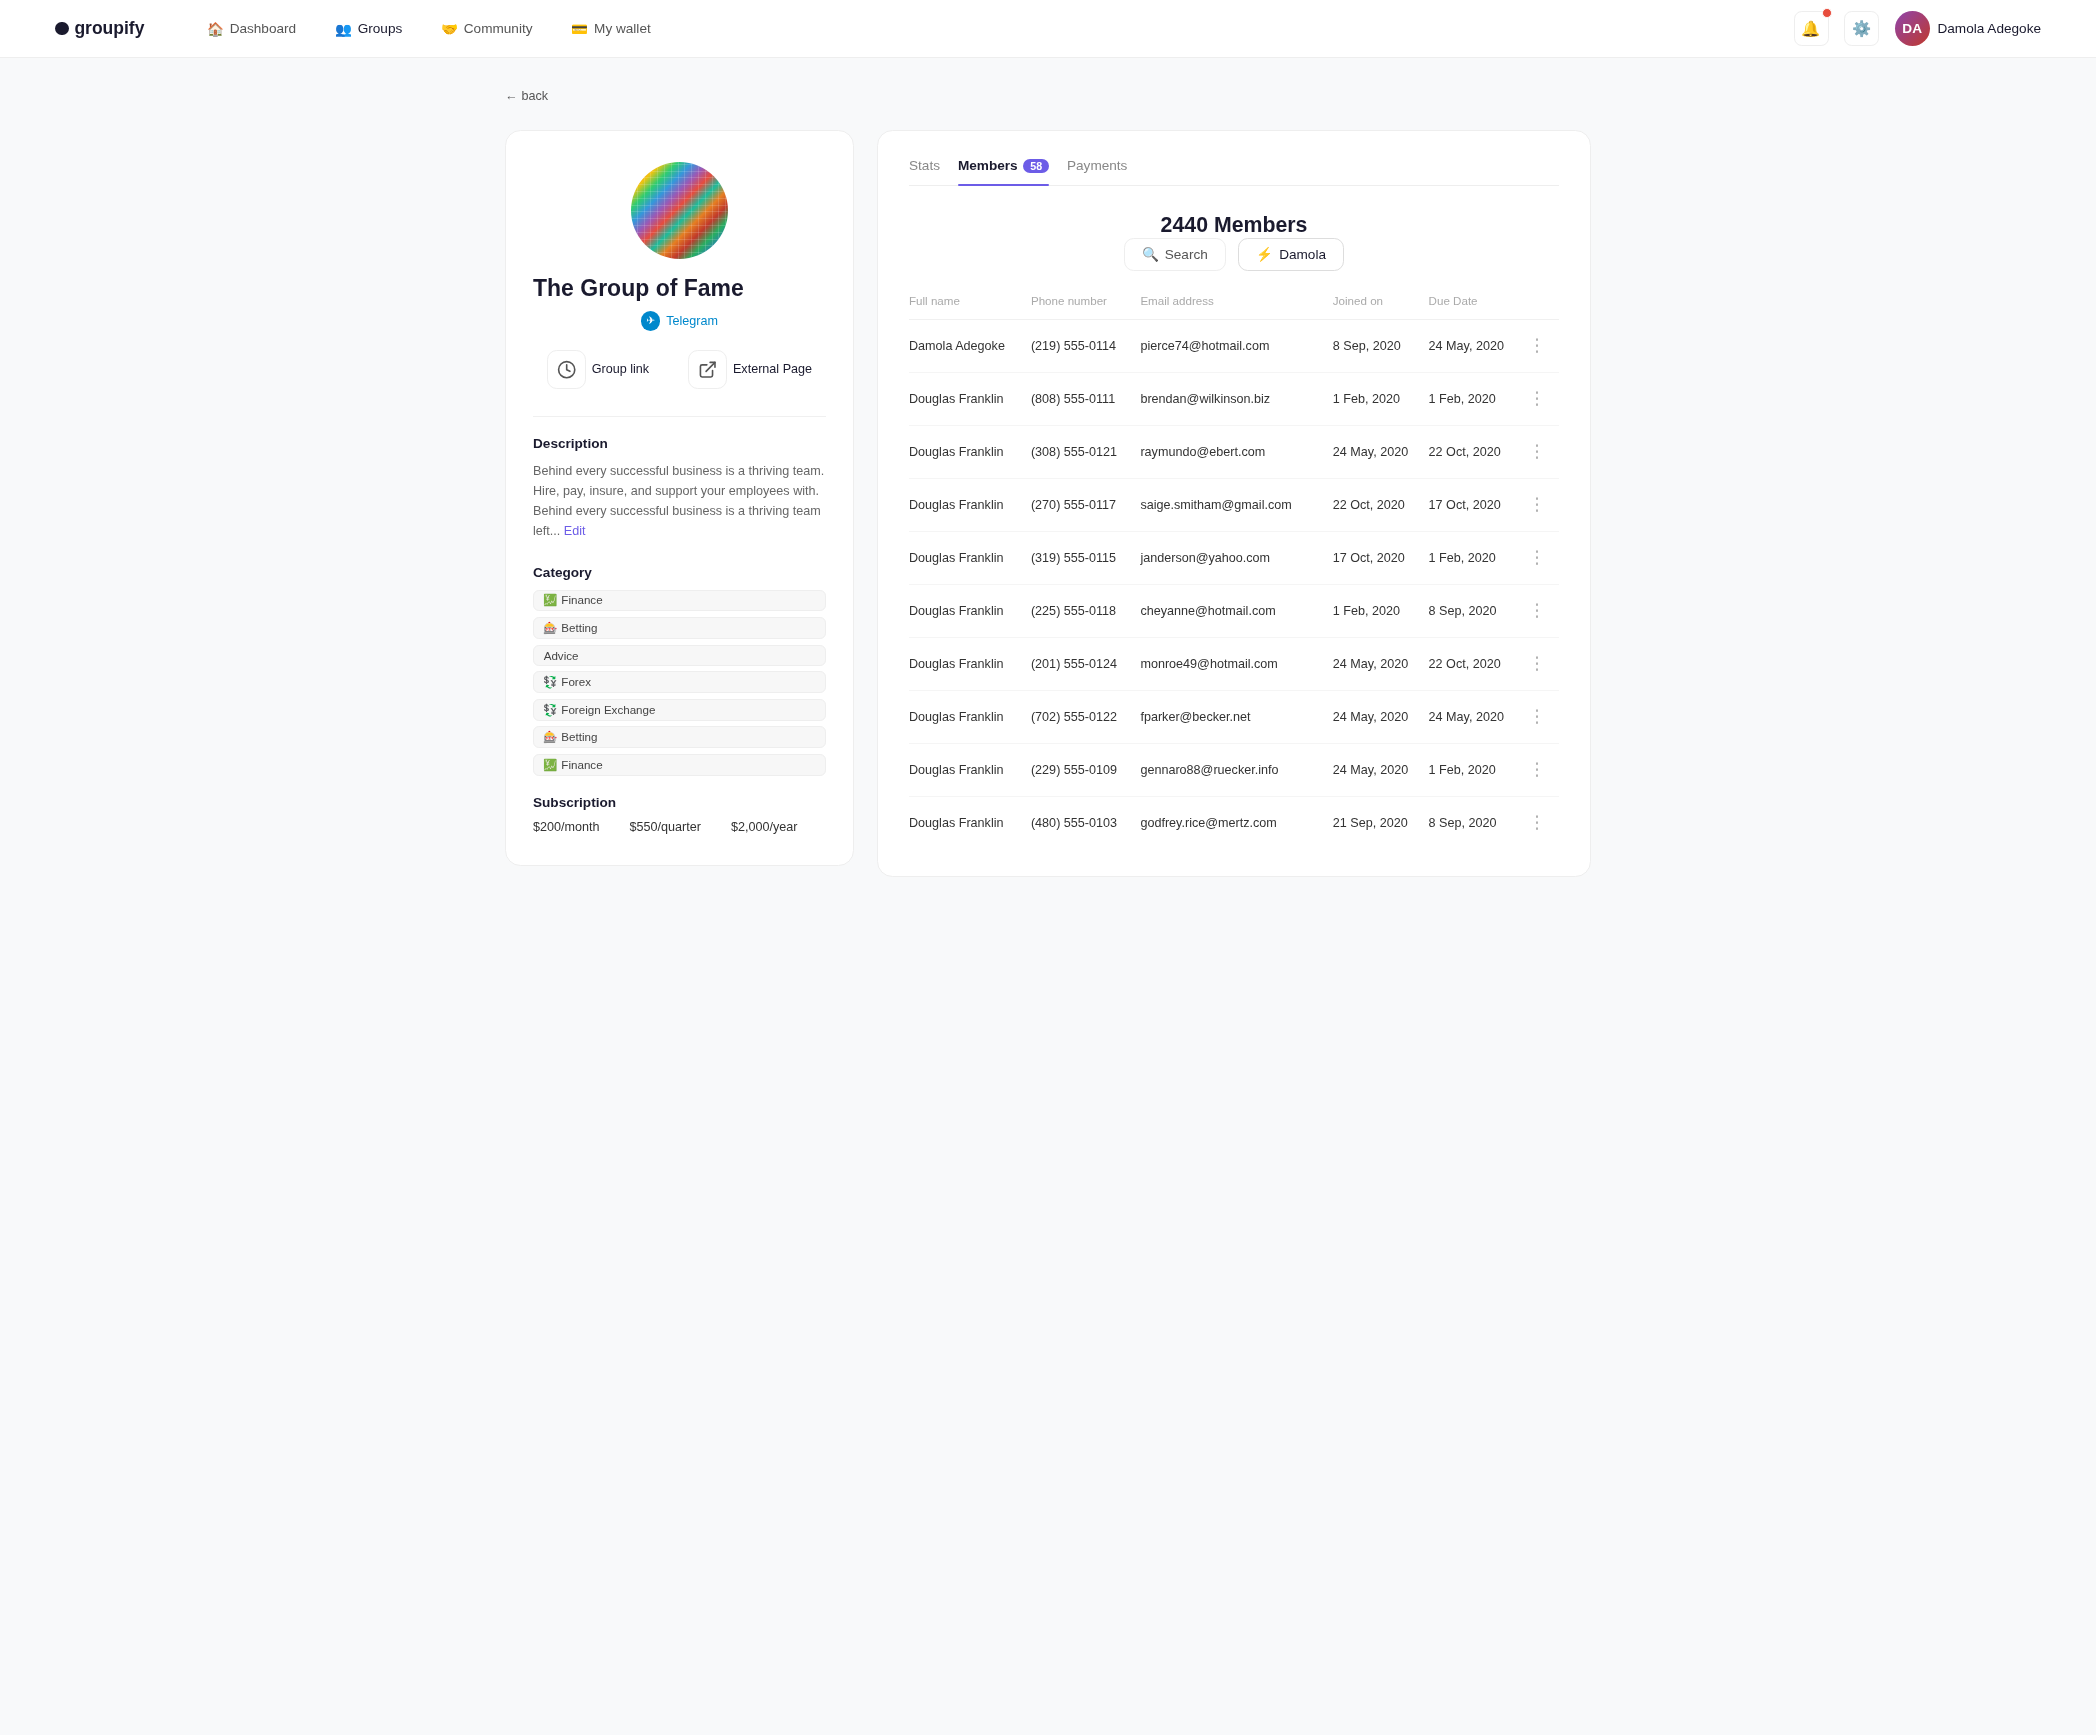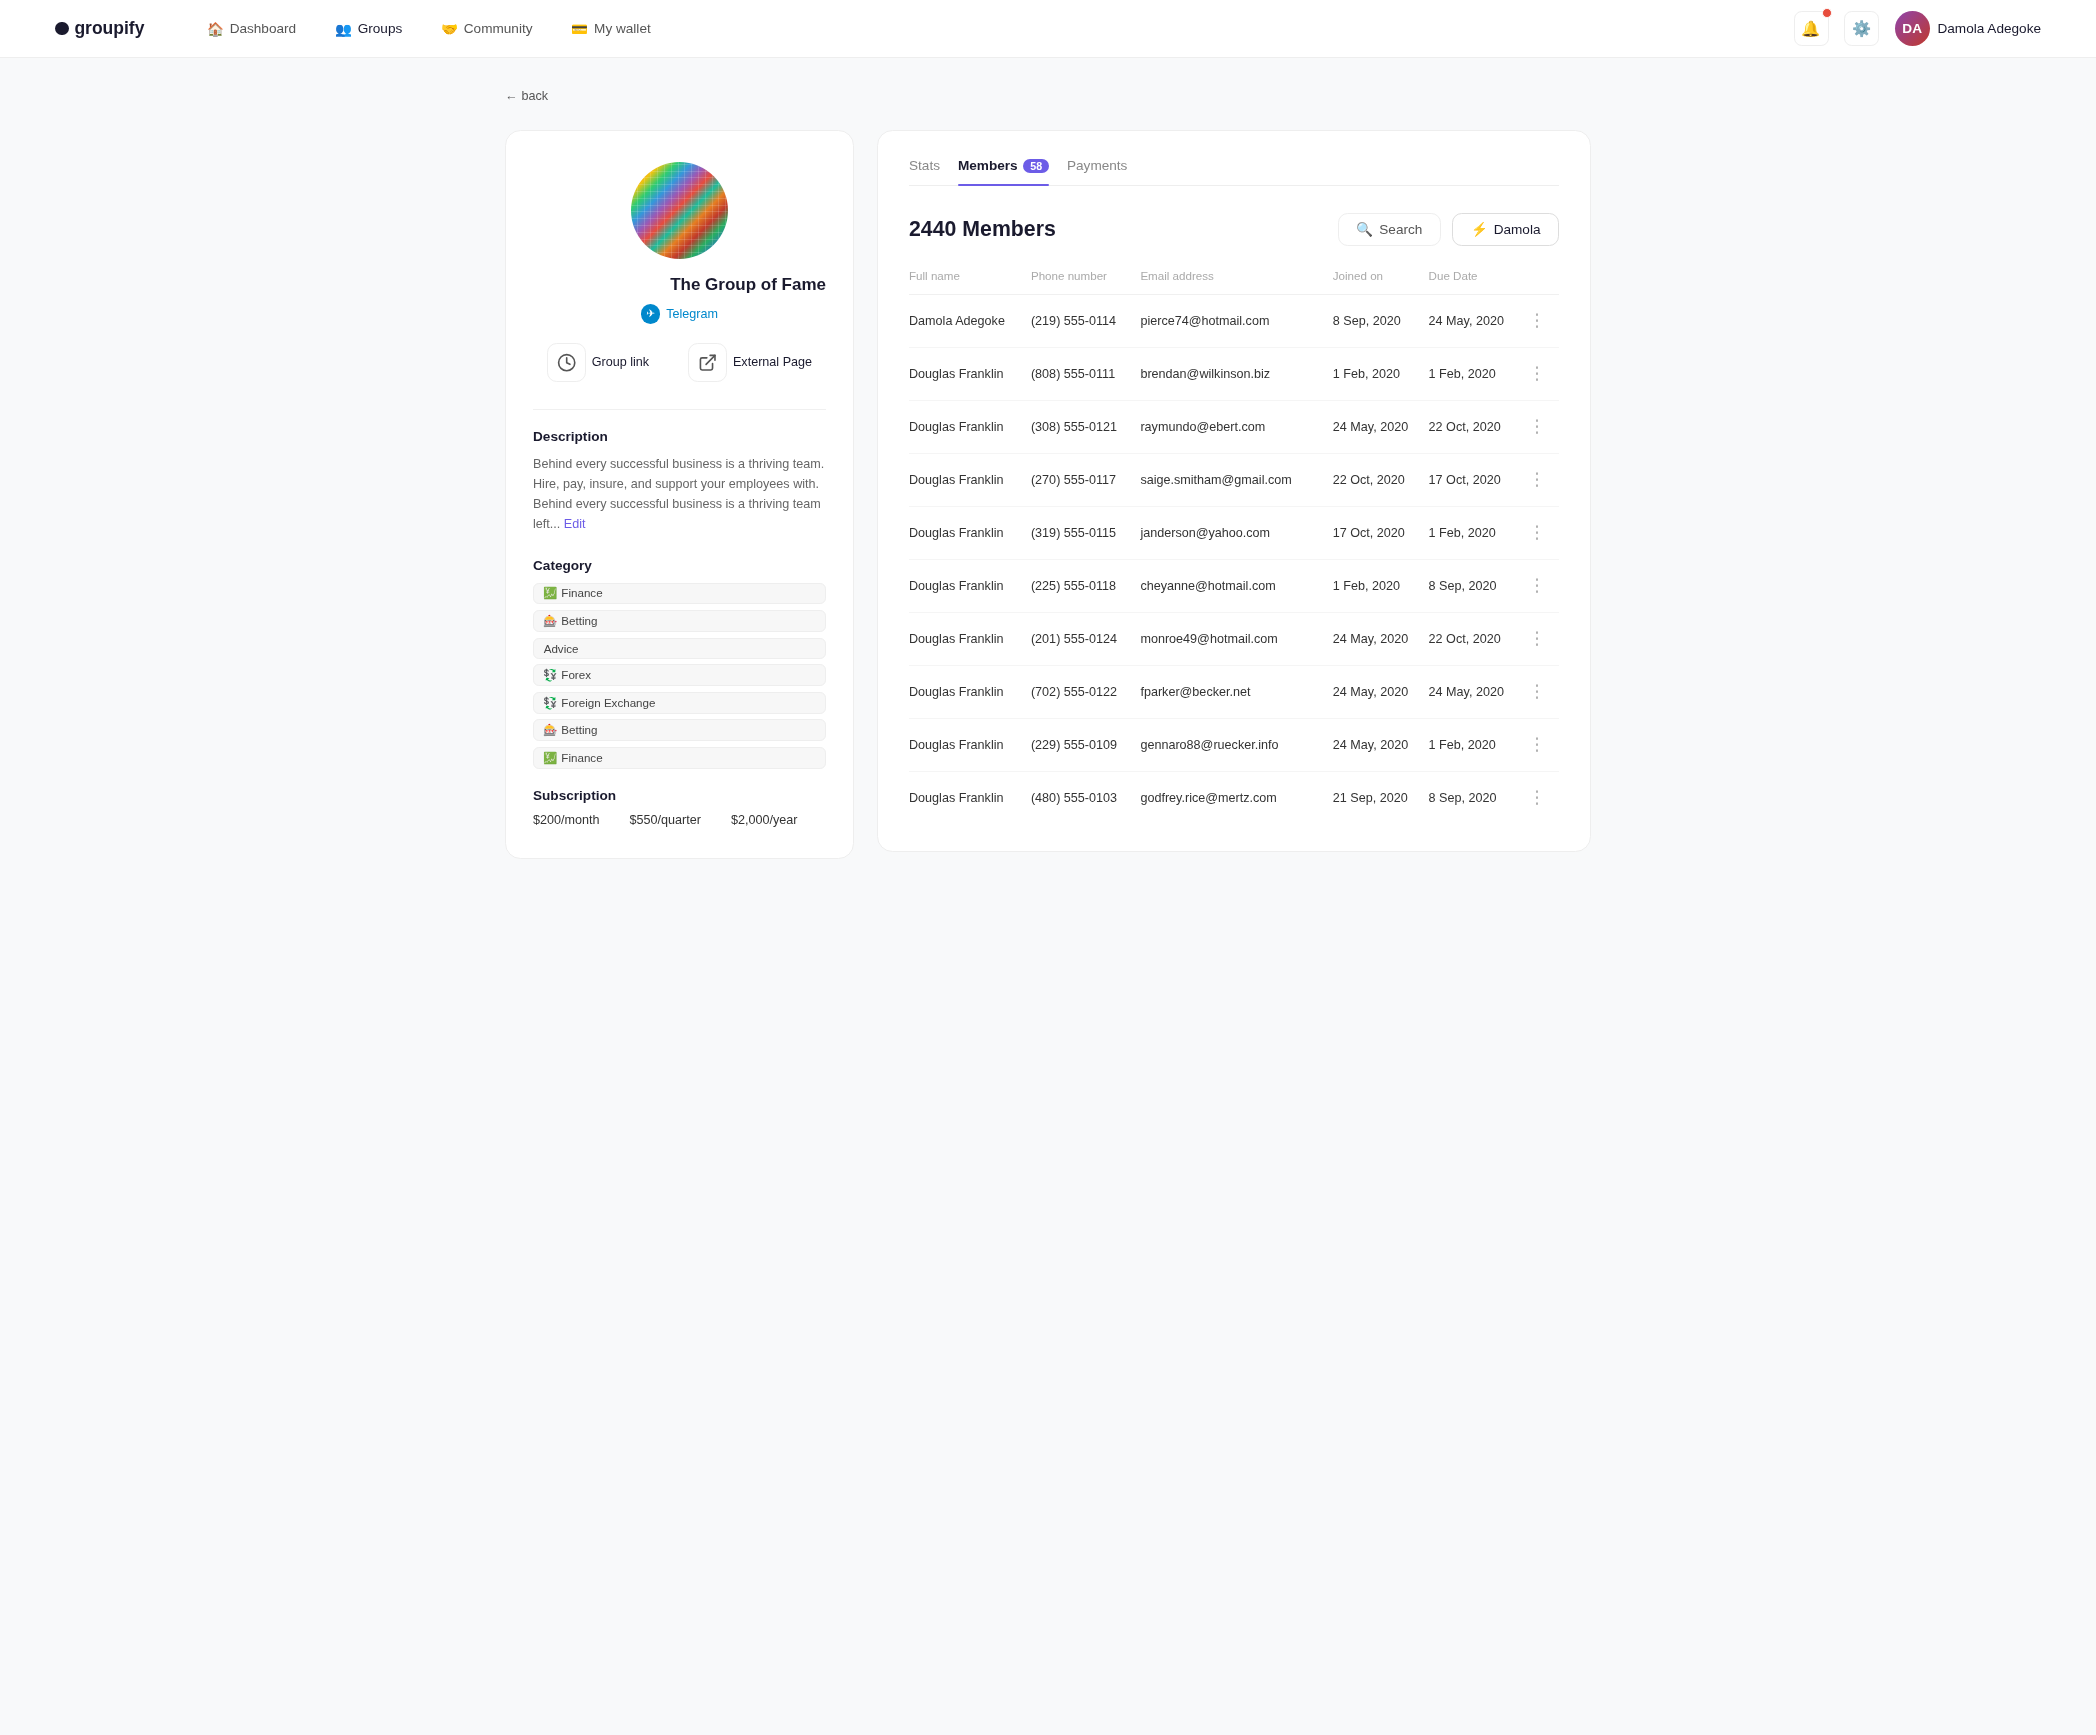--- a/index.html
+++ b/index.html
@@ -141,22 +141,22 @@
           rgba(255,255,255,0.15) 6.8px
         ),
         linear-gradient(135deg,
           #e74c3c 0%, #e67e22 8%, #f1c40f 16%, #2ecc71 24%,
           #3498db 32%, #9b59b6 40%, #e74c3c 48%,
           #1abc9c 56%, #e67e22 64%, #c0392b 72%,
           #27ae60 80%, #2980b9 88%, #8e44ad 100%
         );
     }
     .group-name {
-      text-align: right;
-      font-size: 17px;
+      text-align: left;
+      font-size: 23px;
       font-weight: 700;
       margin-bottom: 9.7px;
     }
     .telegram-badge {
       display: flex; align-items: center; justify-content: center; gap: 5.8px;
       font-size: 12.6px; color: #0088cc;
       margin-bottom: 19.4px;
     }
     .telegram-icon {
       width: 19.4px; height: 19.4px; background: #0088cc;
@@ -239,20 +239,21 @@
     .tab-badge {
       background: #6c5ce7; color: #fff;
       border-radius: 9.7px; padding: 1px 6.8px;
       font-size: 10.7px; font-weight: 600;
     }
 
     
     .members-header {
       display: flex; align-items: center; justify-content: space-between;
       margin-bottom: 23px;
+      flex-direction: column;
     }
     .members-count {
       font-size: 21.3px; font-weight: 700;
     }
     .members-actions {
       display: flex; align-items: center; gap: 11.6px;
     }
     .search-btn {
       display: flex; align-items: center; gap: 5.8px;
       padding: 7.8px 17.5px; border-radius: 9.7px;

